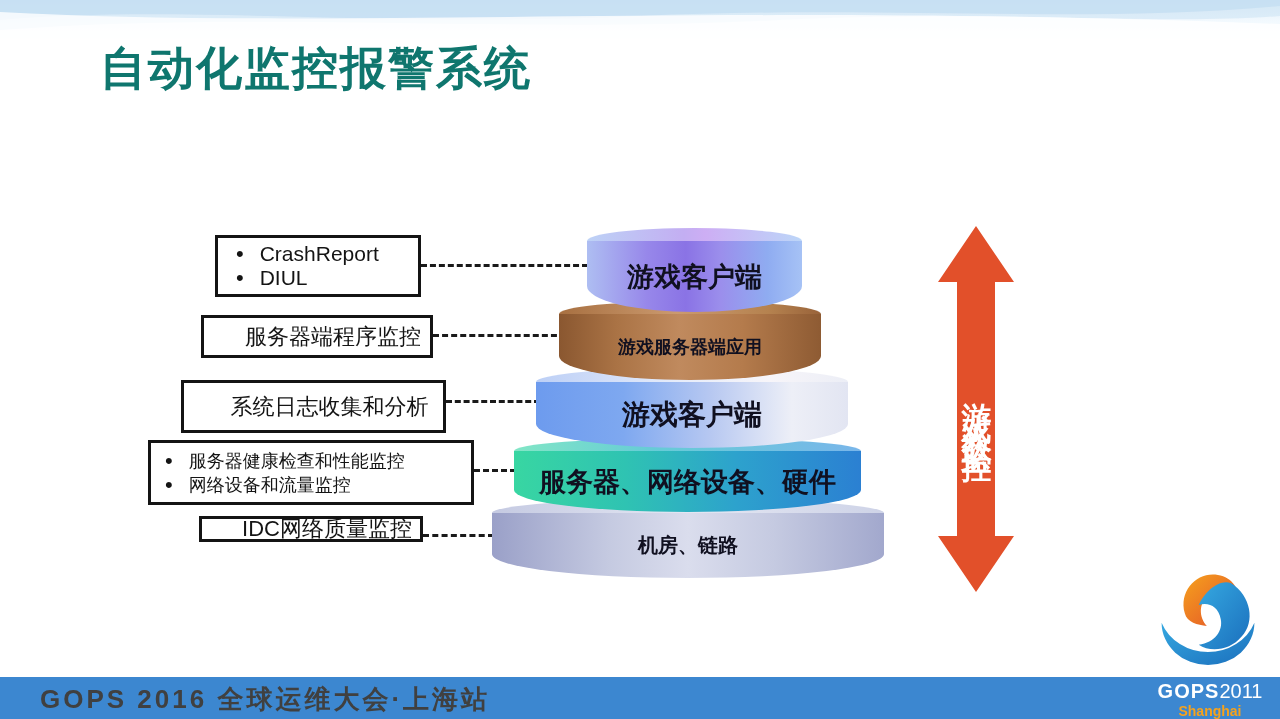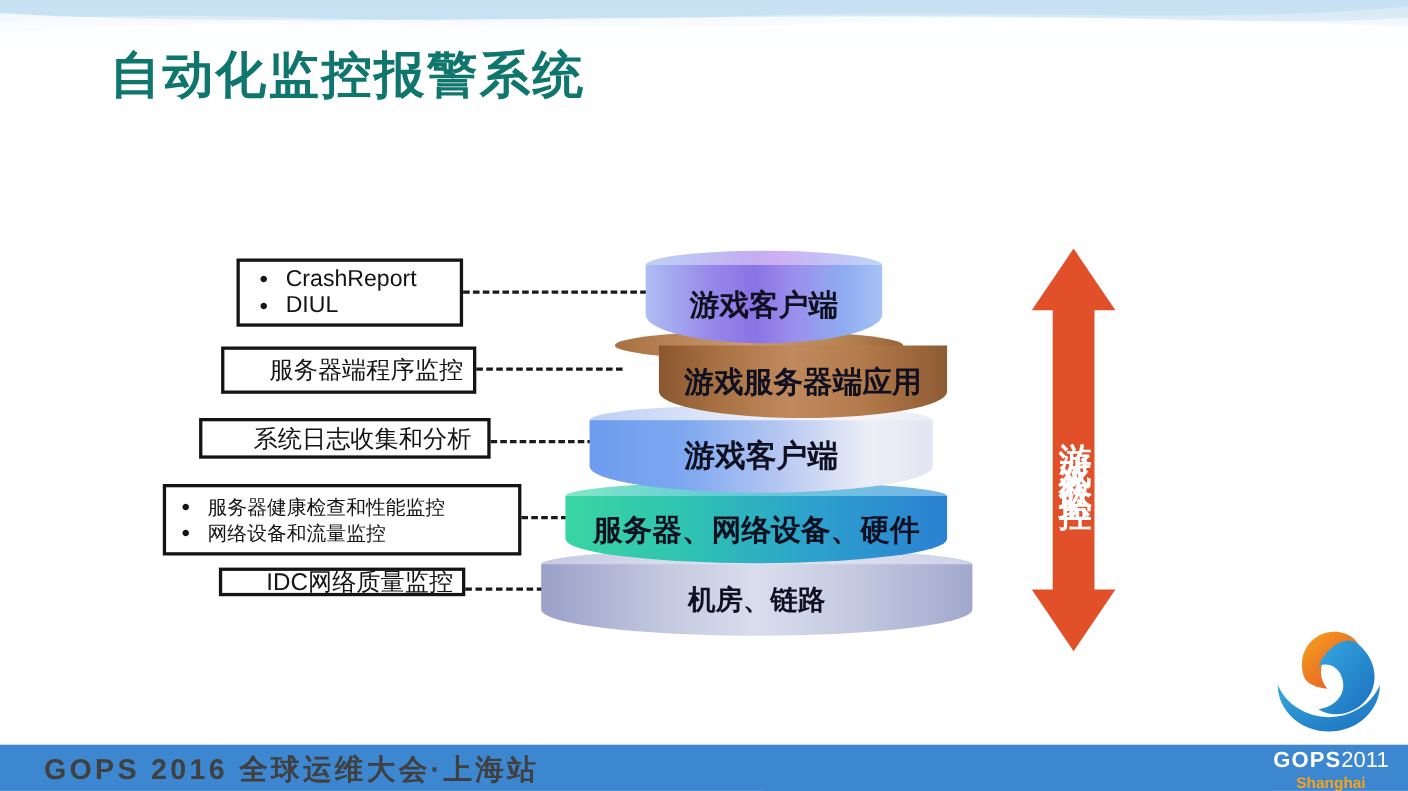--- a/index.html
+++ b/index.html
@@ -30,21 +30,21 @@
     display:flex;flex-direction:column;justify-content:center;
   }
   .note-box .line{white-space:nowrap;}
   .note-box.center .line{text-align:center;padding-left:32px;}
   .note-box ul{margin:0;padding:0 0 0 14px;list-style:none;}
   .note-box ul .line{display:flex;align-items:center;gap:16px;}
   .bullet{font-size:22px;line-height:1;}
   #box1{left:215px;top:235px;width:206px;height:62px;font-size:21px;}
   #box1 ul{padding-left:18px;}
   #box2{left:201px;top:315px;width:232px;height:43px;font-size:22px;}
-  #box3{left:181px;top:380px;width:265px;height:37px;font-size:22px;}
+  #box3{left:181px;top:380px;width:265px;height:53px;font-size:22px;}
   #box4{left:148px;top:440px;width:326px;height:65px;font-size:18px;}
   #box5{left:199px;top:516px;width:224px;height:26px;font-size:22px;}
 
   
   .connector{height:0;border-top:3px dashed #1a1a1a;}
   #conn1{left:421px;top:264px;width:167px;}
   #conn2{left:433px;top:334px;width:133px;}
   #conn3{left:446px;top:400px;width:94px;}
   #conn4{left:474px;top:469px;width:42px;}
   #conn5{left:423px;top:534px;width:71px;}
@@ -62,36 +62,36 @@
   }
   #layer1{left:587px;top:228px;width:215px;height:84px;z-index:15;}
   #layer1 .cap{height:26px;background:linear-gradient(90deg,#bdd2f6 0%,#c3aef2 45%,#cdaef4 55%,#bcd6f8 100%);}
   #layer1 .side{top:13px;height:71px;border-radius:0 0 50% 50% / 0 0 26px 26px;
     background:linear-gradient(90deg,#aebef2 0%,#9787ea 28%,#8a73e5 46%,#9b8eec 62%,#8facf1 84%,#a6c2f5 100%);
     font-size:27px;}
   #layer2{left:559px;top:301px;width:262px;height:79px;z-index:14;}
   #layer2 .cap{height:26px;background:linear-gradient(90deg,#a87041 0%,#cb9a6f 45%,#b5824f 80%,#99633a 100%);}
   #layer2 .side{top:13px;height:66px;border-radius:0 0 50% 50% / 0 0 24px 24px;
     background:linear-gradient(90deg,#8a5730 0%,#aa7345 22%,#c08a5e 46%,#b47b4c 70%,#8e5b33 100%);
-    font-size:27px;margin-left:40px;}
+    font-size:18px;}
   #layer3{left:536px;top:368px;width:312px;height:80px;z-index:13;}
   #layer3 .cap{height:28px;background:linear-gradient(90deg,#bccff6 0%,#e6ecfa 45%,#f7f5f9 75%,#eceef6 100%);}
   #layer3 .side{top:14px;height:66px;border-radius:0 0 50% 50% / 0 0 24px 24px;
     background:linear-gradient(90deg,#6d9bee 0%,#7ea8f0 28%,#b7c8f1 56%,#edeff7 82%,#e2e5f2 100%);
     font-size:28px;}
   #layer4{left:514px;top:438px;width:347px;height:74px;z-index:12;}
   #layer4 .cap{height:26px;background:linear-gradient(90deg,#82e6c6 0%,#66ccd6 40%,#79b6ea 100%);}
   #layer4 .side{top:13px;height:61px;border-radius:0 0 50% 50% / 0 0 22px 22px;
     background:linear-gradient(90deg,#38d6a2 0%,#2fc3b2 32%,#2da2cd 64%,#2b80d2 100%);
     font-size:27px;}
   #layer5{left:492px;top:499px;width:392px;height:79px;z-index:11;}
   #layer5 .cap{height:28px;background:linear-gradient(90deg,#c5cae2 0%,#e4e7f3 50%,#ced3e7 100%);}
   #layer5 .side{top:14px;height:65px;border-radius:0 0 50% 50% / 0 0 24px 24px;
     background:linear-gradient(90deg,#9aa0c8 0%,#c5cae1 30%,#dadded 50%,#c5cae1 72%,#a2a8cd 100%);
-    font-size:25px;}
+    font-size:20px;}
 
   
   .v-arrow{left:938px;top:226px;width:76px;height:366px;}
   .v-arrow-label{
     left:938px;top:286px;width:76px;height:246px;
     display:flex;align-items:center;justify-content:center;
     writing-mode:vertical-rl;text-orientation:upright;
     font-size:30px;font-weight:bold;color:#ffffff;letter-spacing:10px;
     z-index:20;
   }

